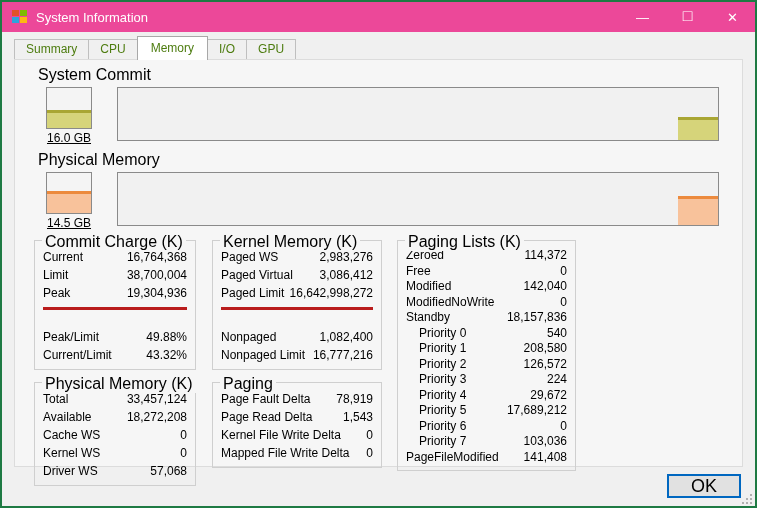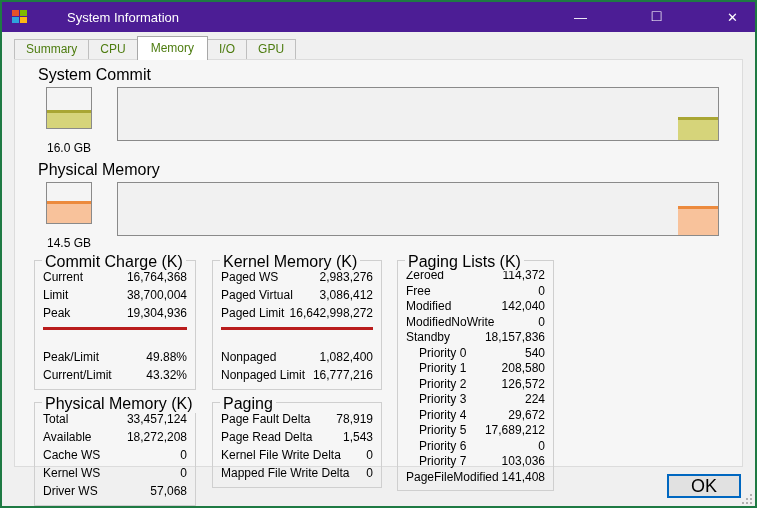--- a/index.html
+++ b/index.html
@@ -59,33 +59,33 @@
     position: relative; z-index: 1;
   }
   .section-label { font-size: 16px; color: #000; margin: 6px 0 3px 23px; }
   .meter-row { display: flex; margin-left: 19px; margin-right: 23px; }
   .gauge-col { width: 70px; flex: 0 0 auto; display: flex; flex-direction: column; align-items: center; }
   .gauge {
     width: 46px; height: 42px; border: 1px solid #8a8a8a; background: #f4f4f4;
     position: relative; overflow: hidden;
   }
   .gauge-fill { position: absolute; left: 0; right: 0; bottom: 0; border-top: 3px solid; }
-  .gauge-caption { font-size: 12px; margin-top: 12px; white-space: nowrap; }
+  .gauge-caption { font-size: 12px; margin-top: 2px; white-space: nowrap; text-decoration: underline; }
   .graph {
     flex: 1 1 auto; margin-left: 13px; height: 54px;
     border: 1px solid #8a8a8a; background: #f1f1f1;
     position: relative; overflow: hidden;
   }
   .graph-fill { position: absolute; right: 0; bottom: 0; border-top: 3px solid; }
 
   
   .columns { display: flex; margin: 10px 0 0 19px; }
   .col1 { width: 162px; margin-right: 16px; }
   .col2 { width: 170px; margin-right: 15px; }
-  .col3 { width: 157px; }
+  .col3 { width: 179px; }
   .group {
     border: 1px solid #cfcfcf; position: relative;
     padding: 7px 8px 5px; margin-bottom: 12px;
   }
   .group-title {
     position: absolute; top: -8px; left: 7px;
     background: #f6f6f6; padding: 0 3px; font-size: 16px; white-space: nowrap;
   }
   .grow { display: flex; justify-content: space-between; font-size: 12px; line-height: 18px; }
   .glabel { white-space: nowrap; }
@@ -107,21 +107,21 @@
     position: absolute; right: 3px; bottom: 2px; width: 2px; height: 2px;
     background: #b0b0b0;
     box-shadow: -4px 0 0 #b0b0b0, 0 -4px 0 #b0b0b0, -8px 0 0 #b0b0b0, 0 -8px 0 #b0b0b0, -4px -4px 0 #b0b0b0;
   }
 </style>
 </head>
 <body>
 
 <div class="window" style="border-color: rgb(30, 122, 67);">
 
-  <div class="titlebar" style="background-color: #4c1d95; gap: 31px;">
+  <div class="titlebar" style="background-color: #ec4899;">
     <span class="app-icon">
       <span class="pane-r"></span>
         <span class="pane-g"></span>
         <span class="pane-b"></span>
         <span class="pane-y"></span>
     </span>
     <span class="title-text">System Information</span>
     <button class="win-btn">—</button>
     <button class="win-btn maxi">□</button>
     <button class="win-btn">✕</button>

